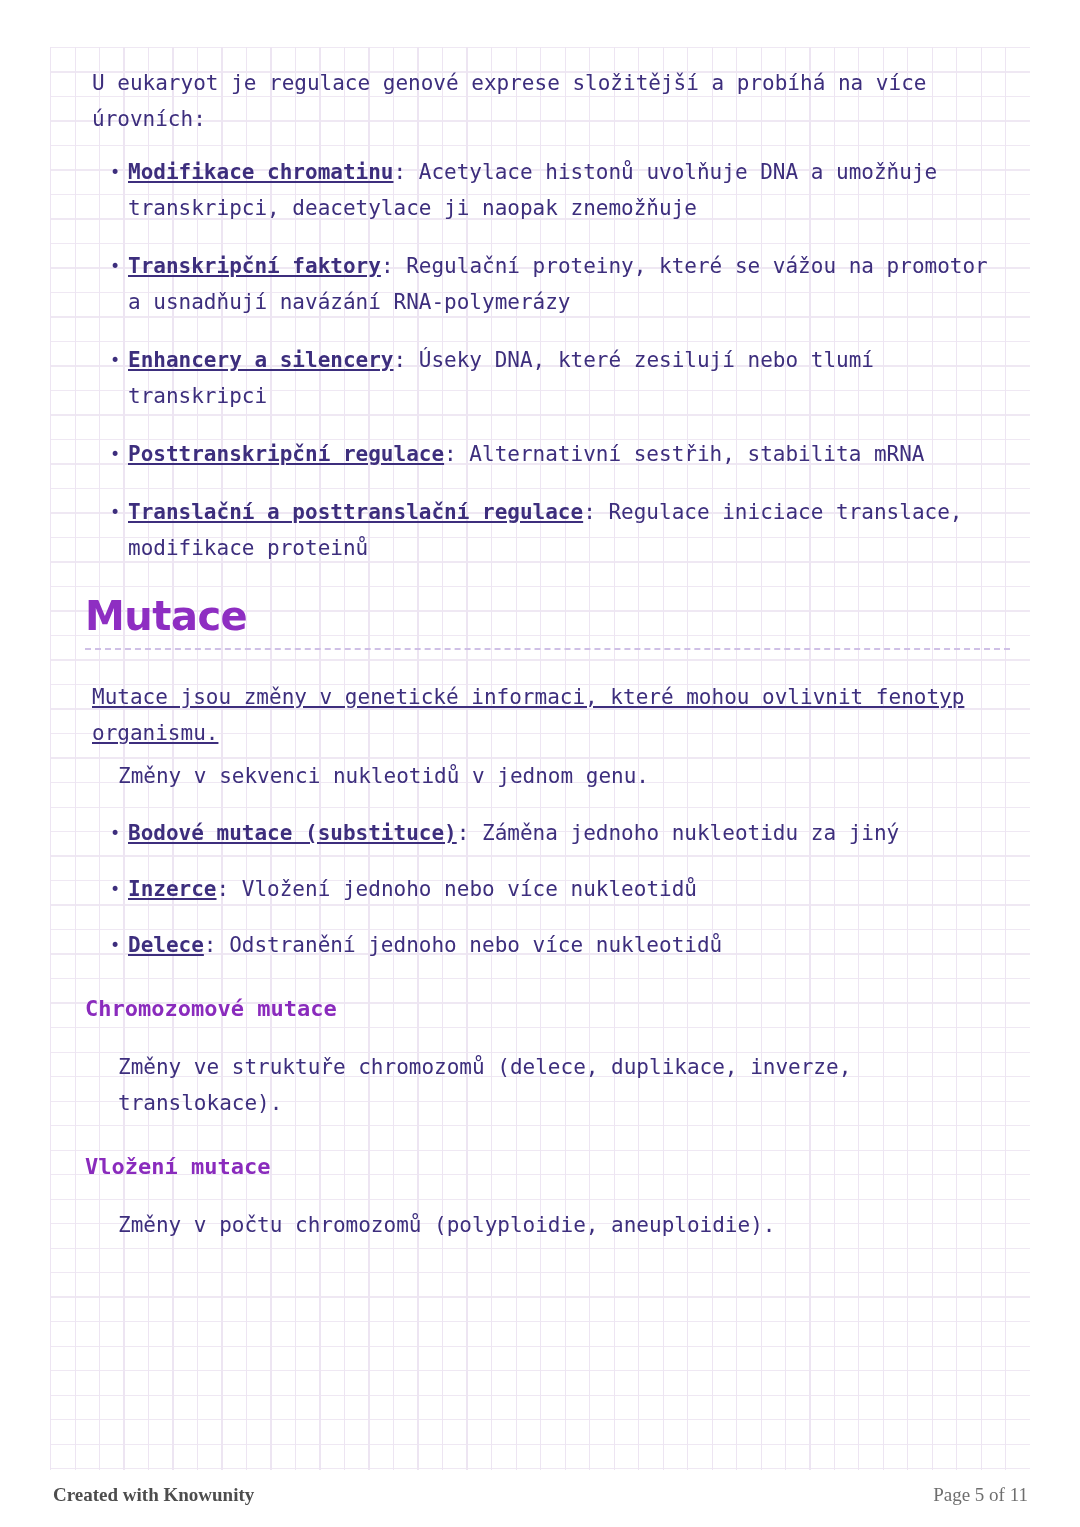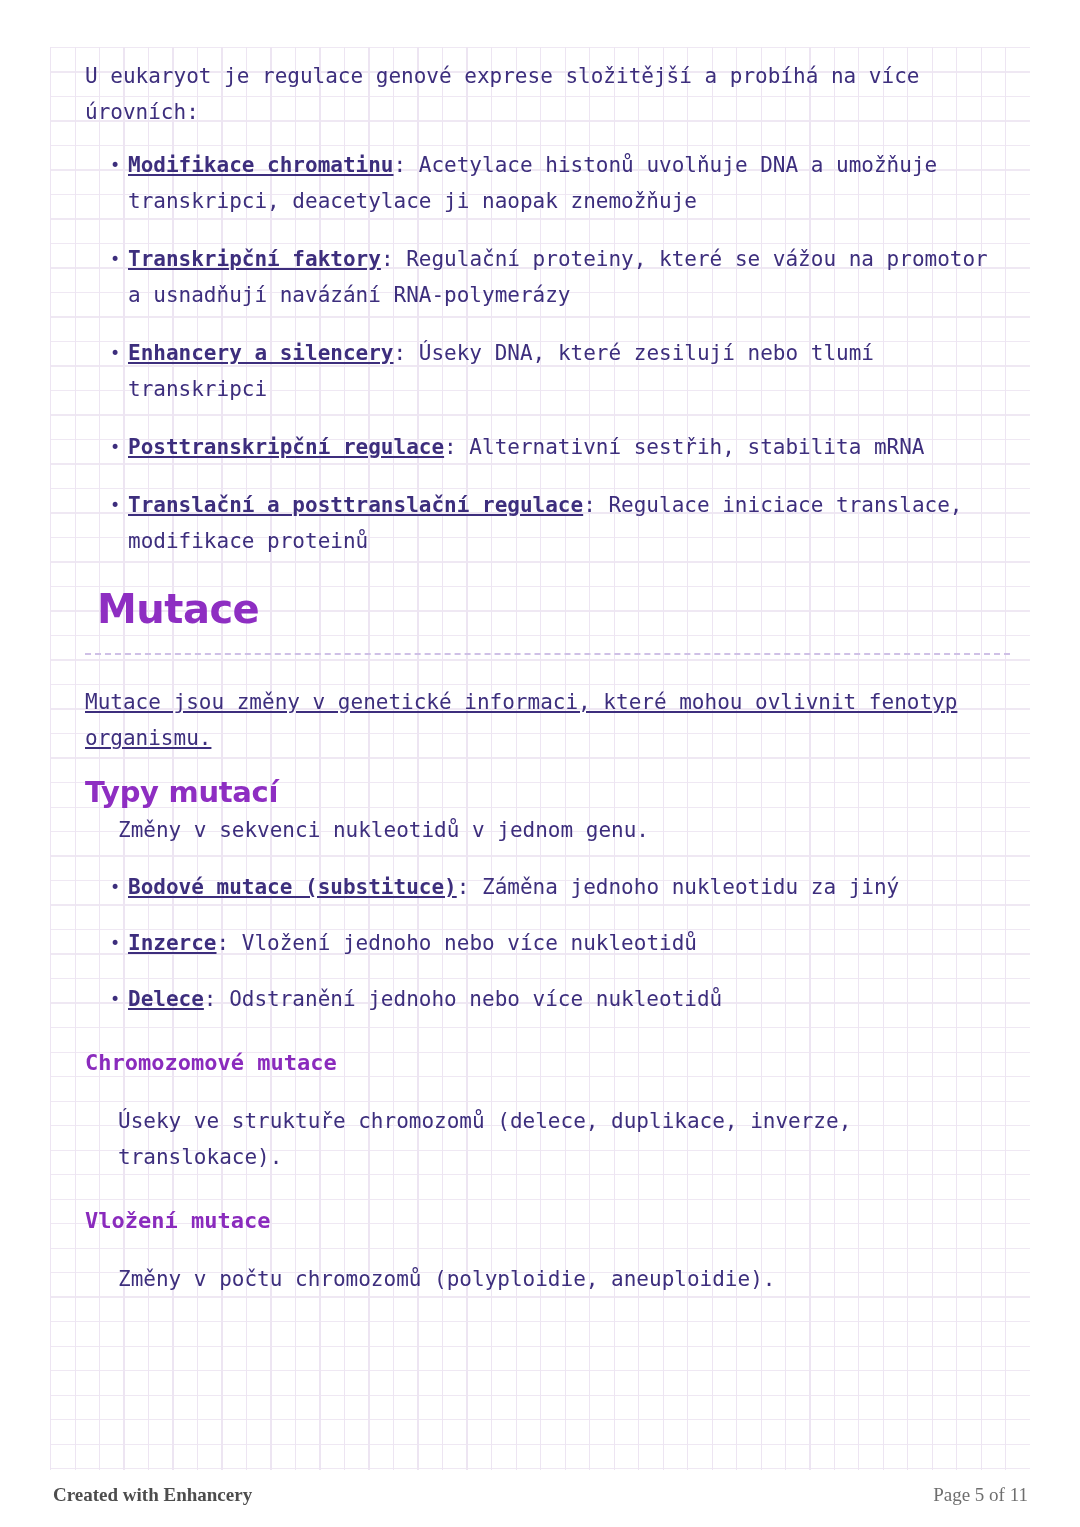--- a/index.html
+++ b/index.html
@@ -23,21 +23,21 @@
       repeating-linear-gradient(to bottom, #efe8f3 0px, #efe8f3 1px, transparent 1px, transparent 24.5px);
     padding: 11px 20px 0 35px;
   }
 
   .body-text {
     font-family: "DejaVu Sans Mono", monospace;
     font-size: 21px;
     line-height: 36px;
     color: #3d2e7d;
   }
-  p { margin: 0; max-width: 925px; }
+  p { margin: 7px; max-width: 925px; }
   .intro-para { margin-bottom: 17px; }
 
   ul.note-list {
     list-style: none;
     margin: 0; padding: 0 21px 0 25px;
     max-width: 925px;
   }
   ul.note-list li {
     display: flex;
     margin: 0 0 22px 0;
@@ -52,21 +52,21 @@
   .li-text { flex: 1; }
   .lead { font-weight: bold; text-decoration: underline; }
 
   .h1-wrap {
     margin: 26px 0 0 0;
     max-width: 925px;
     border-bottom: 2px dashed #cfc0e6;
     padding-bottom: 8px;
   }
   h1.section-title {
-    margin: 12px;
+    margin: 0;
     font-family: "DejaVu Sans", "Liberation Sans", sans-serif;
     font-weight: bold;
     font-size: 40px;
     line-height: 48px;
     letter-spacing: -0.5px;
     color: #8e2ec2;
   }
   .section-desc { margin-top: 29px; text-decoration: underline; }
 
   h2.subsection-title {
@@ -132,43 +132,42 @@
       <span class="li-text body-text"><span class="lead">Translační a posttranslační regulace</span><span>: Regulace iniciace translace, modifikace proteinů</span></span>
     </li>
   </ul>
 
   <div class="h1-wrap">
     <h1 class="section-title">Mutace</h1>
   </div>
 
   <p class="body-text section-desc">Mutace jsou změny v genetické informaci, které mohou ovlivnit fenotyp organismu.</p>
 
-  <h2 class="subsection-title">Typy mutací</h2>
 
   <p class="body-text indented">Změny v sekvenci nukleotidů v jednom genu.</p>
 
   <ul class="note-list group-list">
     <li>
       <span class="bullet">•</span>
       <span class="li-text body-text"><span class="lead">Bodové mutace (substituce)</span><span>: Záměna jednoho nukleotidu za jiný</span></span>
     </li>
     <li>
       <span class="bullet">•</span>
       <span class="li-text body-text"><span class="lead">Inzerce</span><span>: Vložení jednoho nebo více nukleotidů</span></span>
     </li>
     <li>
       <span class="bullet">•</span>
       <span class="li-text body-text"><span class="lead">Delece</span><span>: Odstranění jednoho nebo více nukleotidů</span></span>
     </li>
   </ul>
 
   <h3 class="group-heading">Chromozomové mutace</h3>
-  <p class="body-text indented">Úseky ve struktuře chromozomů (delece, duplikace, inverze, translokace).</p>
+  <p class="body-text indented">Změny ve struktuře chromozomů (delece, duplikace, inverze, translokace).</p>
 
   <h3 class="group-heading">Vložení mutace</h3>
   <p class="body-text indented">Změny v počtu chromozomů (polyploidie, aneuploidie).</p>
 
 </div>
 
 <div class="footer">
-  <span class="footer-brand">Created with Enhancery</span>
+  <span class="footer-brand">Created with Knowunity</span>
   <span class="footer-page">Page 5 of 11</span>
 </div>
 
 </body></html>

